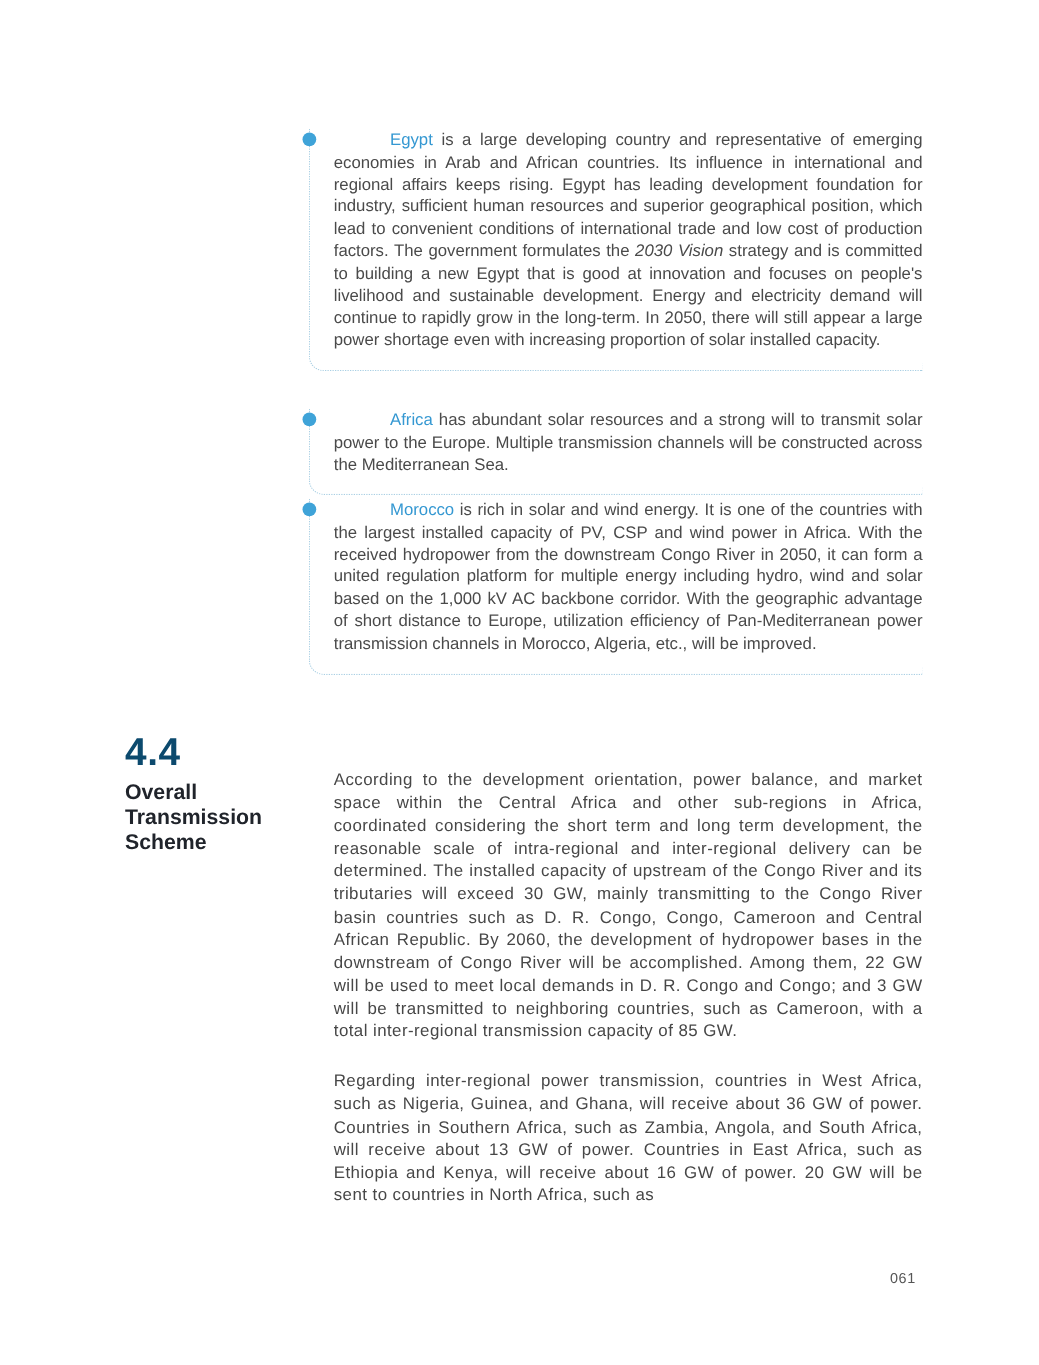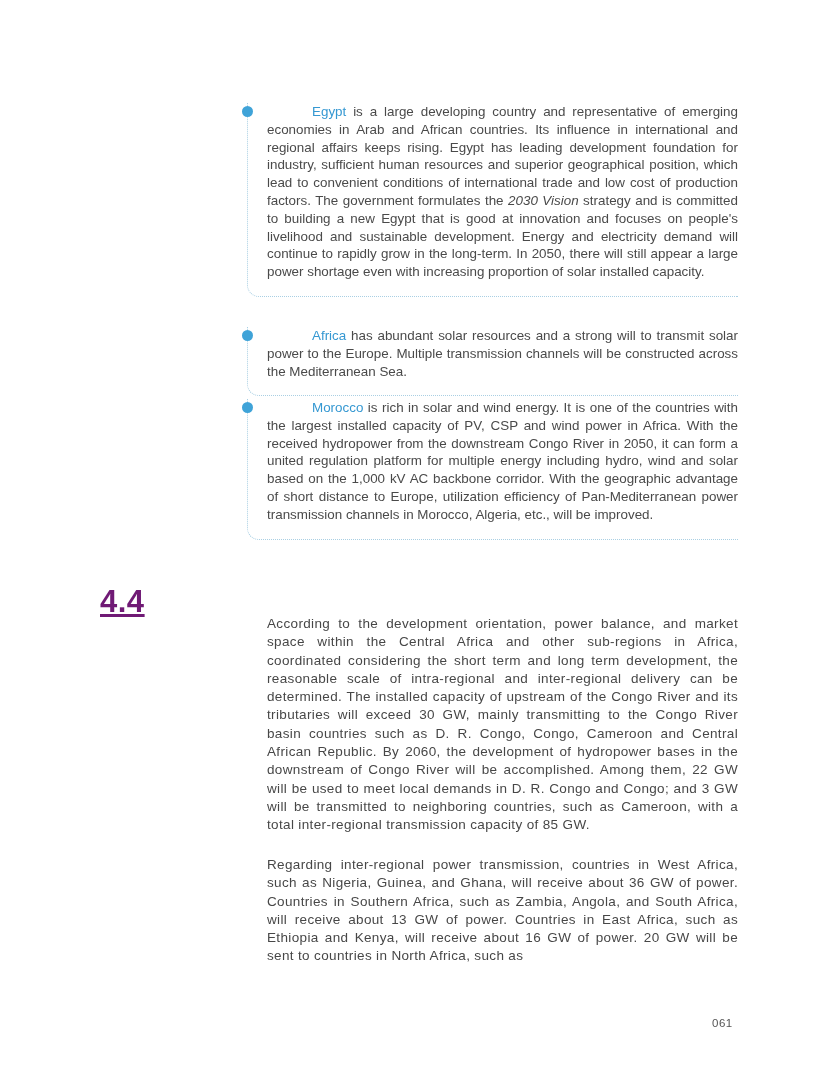--- a/index.html
+++ b/index.html
@@ -46,23 +46,22 @@
   }
   .callout em { font-style: italic; margin-top: 48px; }
 
   
   .section-number {
     position: absolute;
     left: 100px;
     top: 584px;
     font-size: 31px;
     font-weight: bold;
-    color: #701a75;
+    color: #0c4a6e;
     letter-spacing: 0.5px;
-    text-decoration: underline;
   }
   .section-title {
     position: absolute;
     left: 100px;
     top: 624px;
     width: 140px;
     font-size: 17px;
     font-weight: bold;
     line-height: 20px;
     color: #20242b;
@@ -114,20 +113,21 @@
     <span class="bullet-dot"></span>
     <p><strong class="term">Africa</strong><span> has abundant solar resources and a strong will to transmit solar power to the Europe. Multiple transmission channels will be constructed across the Mediterranean Sea.</span></p>
   </div>
 
   <div class="callout" style="top:399px;">
     <span class="bullet-dot"></span>
     <p><strong class="term">Morocco</strong><span> is rich in solar and wind energy. It is one of the countries with the largest installed capacity of PV, CSP and wind power in Africa. With the received hydropower from the downstream Congo River in 2050, it can form a united regulation platform for multiple energy including hydro, wind and solar based on the 1,000 kV AC backbone corridor. With the geographic advantage of short distance to Europe, utilization efficiency of Pan-Mediterranean power transmission channels in Morocco, Algeria, etc., will be improved.</span></p>
   </div>
 
   <div class="section-number">4.4</div>
+  <div class="section-title">Overall Transmission Scheme</div>
 
 
   <p class="body-para body-para-1">According to the development orientation, power balance, and market space within the Central Africa and other sub-regions in Africa, coordinated considering the short term and long term development, the reasonable scale of intra-regional and inter-regional delivery can be determined. The installed capacity of upstream of the Congo River and its tributaries will exceed 30 GW, mainly transmitting to the Congo River basin countries such as D. R. Congo, Congo, Cameroon and Central African Republic. By 2060, the development of hydropower bases in the downstream of Congo River will be accomplished. Among them, 22 GW will be used to meet local demands in D. R. Congo and Congo; and 3 GW will be transmitted to neighboring countries, such as Cameroon, with a total inter-regional transmission capacity of 85 GW.</p>
   <p class="body-para body-para-2">Regarding inter-regional power transmission, countries in West Africa, such as Nigeria, Guinea, and Ghana, will receive about 36 GW of power. Countries in Southern Africa, such as Zambia, Angola, and South Africa, will receive about 13 GW of power. Countries in East Africa, such as Ethiopia and Kenya, will receive about 16 GW of power. 20 GW will be sent to countries in North Africa, such as</p>
 
   <div class="page-number">061</div>
 
 </div>
 
 </body></html>

